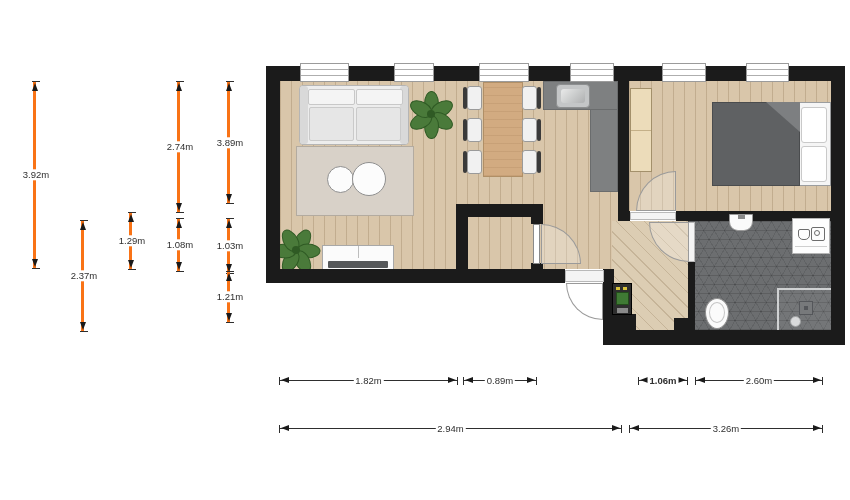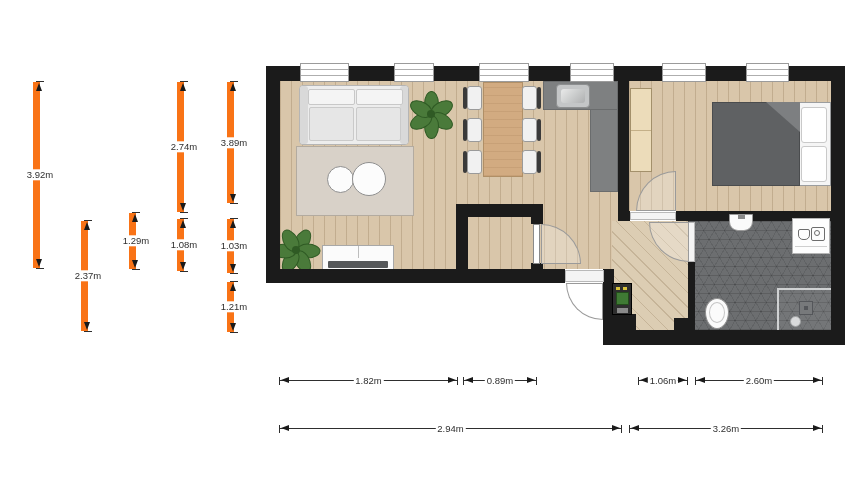--- a/index.html
+++ b/index.html
@@ -42,21 +42,21 @@
 
   .plant{position:absolute;}
   .plant .leaf{position:absolute;left:50%;top:50%;width:15px;height:24px;
     background:var(--plant,#4a7a3a);border:1px solid #2f5a24;
     border-radius:50% 50% 50% 50%/55% 55% 45% 45%;
     margin-left:-7.5px;margin-top:-23px;transform-origin:50% 100%;}
   .plant .core{position:absolute;left:50%;top:50%;width:8px;height:8px;margin:-4px 0 0 -4px;
     background:#2f5a24;border-radius:50%;}
 
   
-  .vdim{position:absolute;width:0;border-left:7px solid #f97316;}
+  .vdim{position:absolute;width:0;border-left:3px solid #f97316;}
   .vdim::before,.vdim::after{content:'';position:absolute;left:-4px;width:8px;height:1px;background:#2e2e2e;}
   .vdim::before{top:-1px}.vdim::after{bottom:-1px}
   .vdim .at,.vdim .ab{position:absolute;left:-4px;width:0;height:0;
     border-left:3.5px solid transparent;border-right:3.5px solid transparent;}
   .vdim .at{top:1px;border-bottom:8px solid #1a1a1a;}
   .vdim .ab{bottom:1px;border-top:8px solid #1a1a1a;}
 
   .hdim{position:absolute;height:0;border-top:1px solid #2e2e2e;}
   .hdim::before,.hdim::after{content:'';position:absolute;top:-4px;width:1px;height:8px;background:#2e2e2e;}
   .hdim::before{left:-1px}.hdim::after{right:-1px}
@@ -248,37 +248,37 @@
   <div class="vdim" style="left:227px;top:82px;height:121px;">
     <i class="at"></i>
       <i class="ab"></i>
       <span class="dlab">3.89m</span>
   </div>
   <div class="vdim" style="left:227px;top:219px;height:54px;">
     <i class="at"></i>
       <i class="ab"></i>
       <span class="dlab">1.03m</span>
   </div>
-  <div class="vdim" style="left:227px;top:282px;height:50px;">
+  <div class="vdim" style="left:227px;top:272px;height:50px;">
     <i class="at"></i>
       <i class="ab"></i>
       <span class="dlab">1.21m</span>
   </div>
 
   <div class="hdim" style="left:280px;top:380px;width:177px;">
     <i class="al"></i>
       <i class="ar"></i>
       <span class="dlab">1.82m</span>
   </div>
   <div class="hdim" style="left:464px;top:380px;width:72px;">
     <i class="al"></i>
       <i class="ar"></i>
       <span class="dlab">0.89m</span>
   </div>
-  <div class="hdim" style="left:639px;top:380px;width:48px;">
+  <div class="hdim" style="left:639px;top:380px;width:48px;font-weight:bold;">
     <i class="al"></i>
       <i class="ar"></i>
       <span class="dlab">1.06m</span>
   </div>
   <div class="hdim" style="left:696px;top:380px;width:126px;">
     <i class="al"></i>
       <i class="ar"></i>
       <span class="dlab">2.60m</span>
   </div>
   <div class="hdim" style="left:280px;top:428px;width:341px;">

